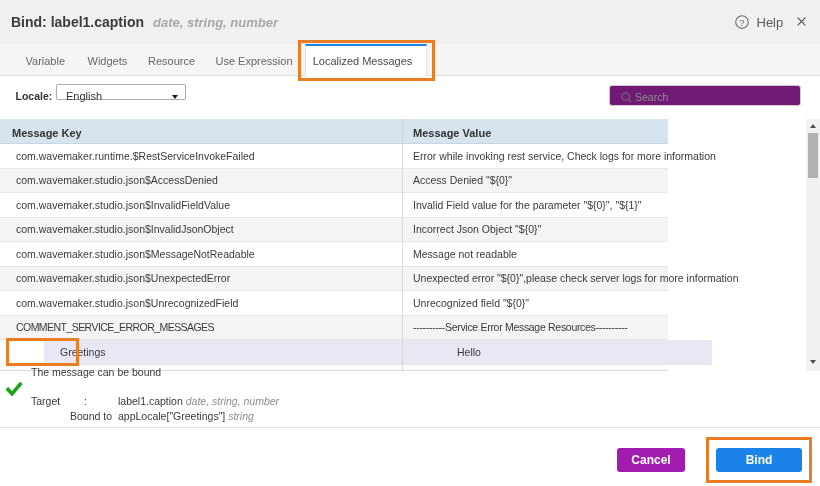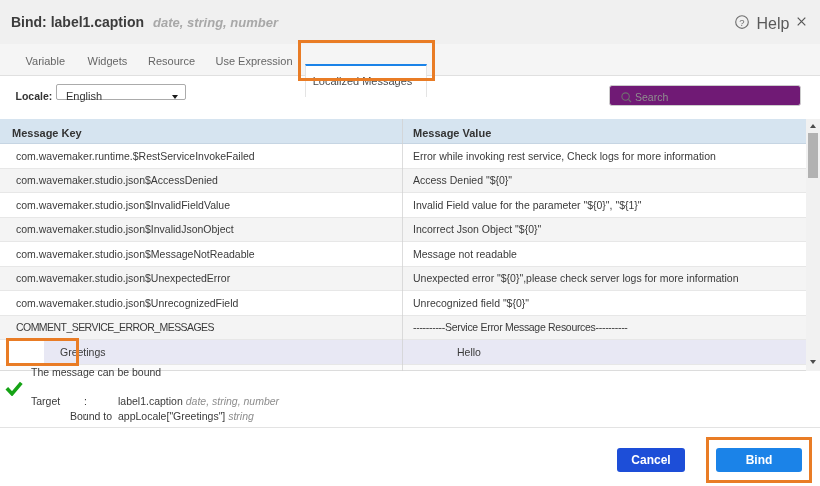--- a/index.html
+++ b/index.html
@@ -7,31 +7,31 @@
   .abs{position:absolute;}
   #stage{position:relative;width:820px;height:486px;background:#fff;}
   
   #hdr{left:0;top:0;width:820px;height:44px;background:#f0f0f0;}
   #title{left:11px;top:14px;font-size:14px;font-weight:bold;color:#3c3c3c;white-space:nowrap;}
   #title em{font-weight:bold;font-style:italic;color:#a8a8a8;font-size:13px;margin-left:9px;}
   
   
   #tabbar{left:0;top:44px;width:820px;height:32px;background:#f5f5f5;border-bottom:1px solid #e0e0e0;box-sizing:border-box;}
   .tab{position:absolute;top:0;height:32px;line-height:34px;font-size:11px;color:#666;white-space:nowrap;}
-  #activetab{left:305px;top:44px;width:122px;height:33px;background:#fff;border-left:1px solid #e4e4e4;border-right:1px solid #e4e4e4;border-top:2px solid #1b83e8;box-sizing:border-box;text-align:center;line-height:30px;font-size:11px;color:#4a4a4a;padding-right:7px;margin-top:20px;}
+  #activetab{left:305px;top:44px;width:122px;height:33px;background:#fff;border-left:1px solid #e4e4e4;border-right:1px solid #e4e4e4;border-top:2px solid #1b83e8;box-sizing:border-box;text-align:center;line-height:30px;font-size:11px;color:#4a4a4a;padding-right:7px;}
   
   #localelbl{left:15.5px;top:90px;font-size:10.5px;font-weight:bold;color:#333;}
   #localesel{left:56px;top:84px;width:130px;height:16px;border:1px solid #ababab;background:#fff;border-radius:2px;box-sizing:border-box;}
   #localesel span{position:absolute;left:9px;top:5px;font-size:11px;color:#333;}
   #localesel .arr{position:absolute;right:7px;top:9.5px;width:0;height:0;border-left:3px solid transparent;border-right:3px solid transparent;border-top:4.5px solid #1a1a1a;}
   #search{left:609px;top:84.5px;width:192px;height:21.5px;border:1px solid #ccc;border-radius:3px;box-sizing:border-box;background:#701a75;}
   #search span{position:absolute;left:25px;top:5px;font-size:10.5px;color:#8f8f8f;}
   
   #tbl{left:0;top:119px;width:806px;}
-  .trow{position:relative;width:806px;height:24.5px;box-sizing:border-box;border-bottom:1px solid #e7e7e7;font-size:10.5px;color:#3a3a3a;}
+  .trow{position:relative;width:668px;height:24.5px;box-sizing:border-box;border-bottom:1px solid #e7e7e7;font-size:10.5px;color:#3a3a3a;}
   .trow .c1{position:absolute;left:16px;top:5.5px;white-space:nowrap;}
   .trow .c2{position:absolute;left:413px;top:5.5px;white-space:nowrap;}
   #thead{height:25px;background:#d6e4f0;border-bottom:1px solid #c6d5e3;font-weight:bold;color:#333;font-size:11px;}
   #thead .c1{left:12px;top:7.5px;}#thead .c2{top:7.5px;}
   .even{background:#f4f4f4;}
   .odd{background:#fff;}
   .sel{background:#e8e8f4;margin-left:44px;}
   #partial{height:6px;background:#fbfbfb;border-bottom:1px solid #dcdcdc;}
   #coldiv{left:402px;top:119px;width:1px;height:252px;background:#d2d2d2;opacity:.75;}
   
@@ -39,34 +39,34 @@
   #sthumb{left:808px;top:133px;width:9.5px;height:45px;background:#b2b2b2;}
   .sarr{position:absolute;width:0;height:0;border-left:3.5px solid transparent;border-right:3.5px solid transparent;}
   #sup{left:809.5px;top:123.5px;border-bottom:4.5px solid #4c4c4c;}
   #sdn{left:809.5px;top:359.5px;border-top:4.5px solid #4c4c4c;}
   
   #finfo{font-size:10.5px;color:#3a3a3a;}
   .il{position:absolute;white-space:nowrap;}
   .ital{font-style:italic;color:#8d8d8d;}
   #botline{left:0;top:427px;width:820px;height:1px;background:#e3e3e3;}
   .btn{position:absolute;top:448px;height:24px;border-radius:3px;color:#fff;font-size:12px;font-weight:bold;text-align:center;line-height:24px;}
-  #cancel{left:617px;width:68px;background:#1d4ed8;}
+  #cancel{left:617px;width:68px;background:#a21caf;}
   #bind{left:716px;width:86px;background:#1b83e8;}
   .orect{position:absolute;border:3px solid #e97c25;box-sizing:border-box;}
 </style>
 </head>
 <body>
 <div id="stage">
   <div class="abs" id="hdr"></div>
   <div class="abs" id="title">Bind: label1.caption<em>date, string, number</em></div>
   <svg class="abs" style="left:734.5px;top:14.5px;" width="14" height="14" viewBox="0 0 14 14">
       <circle cx="7" cy="7" r="6.3" fill="none" stroke="#707070" stroke-width="1.15"></circle>
       <text x="7" y="10.6" font-size="9.5" text-anchor="middle" fill="#707070" font-family="Liberation Sans">?</text>
     </svg>
-  <span class="abs" style="left:756.5px;top:15px;color:#5a5a5a;font-size:16px;">Help</span>
+  <span class="abs" style="left:756.5px;top:15px;color:#5a5a5a;font-size:13px;">Help</span>
   <svg class="abs" style="left:796.5px;top:16.5px;" width="9" height="9" viewBox="0 0 9 9">
       <path d="M0.7 0.7 L8.3 8.3 M8.3 0.7 L0.7 8.3" stroke="#555" stroke-width="1.2"></path>
     </svg>
 
   <div class="abs" id="tabbar"></div>
   <div class="tab" style="left:25.5px;top:44px;">Variable</div>
   <div class="tab" style="left:87.5px;top:44px;">Widgets</div>
   <div class="tab" style="left:148px;top:44px;">Resource</div>
   <div class="tab" style="left:215.5px;top:44px;">Use Expression</div>
   <div class="abs" id="activetab">Localized Messages</div>

